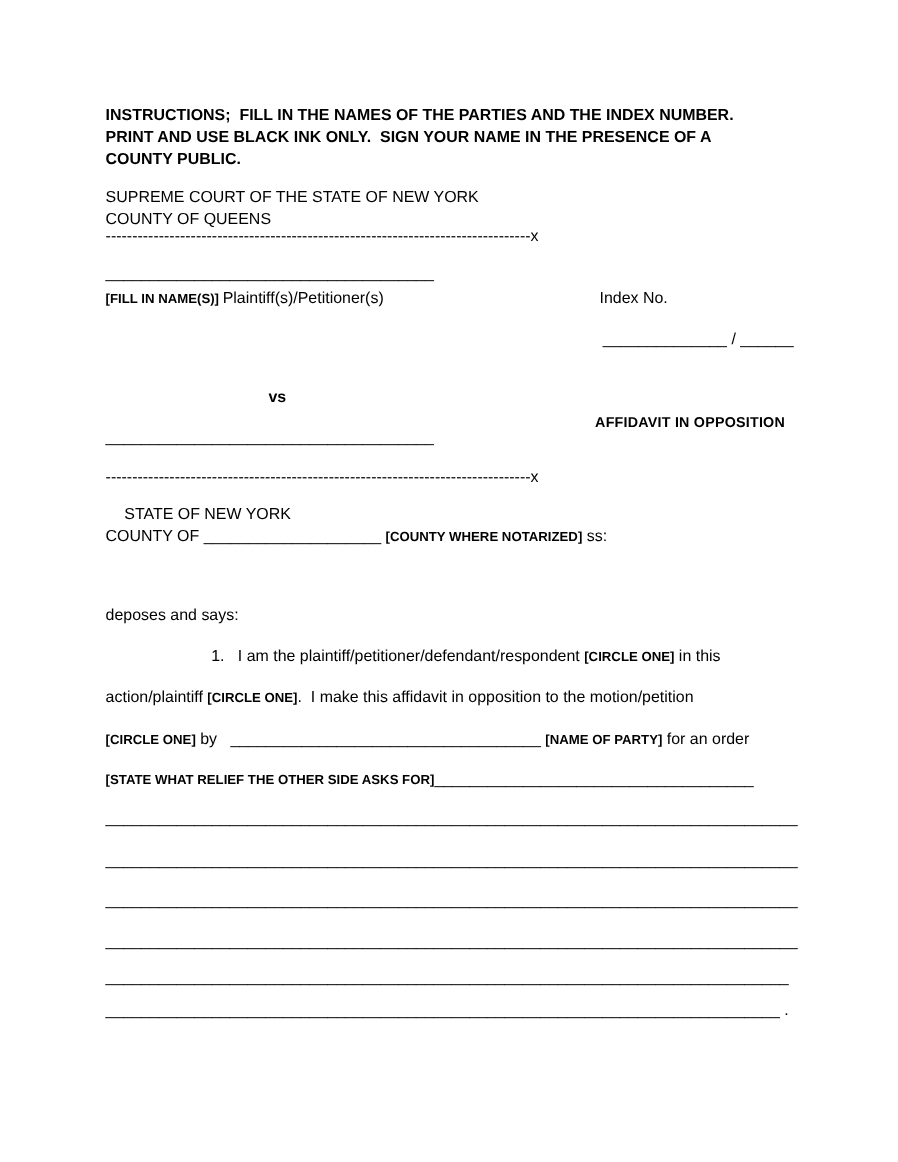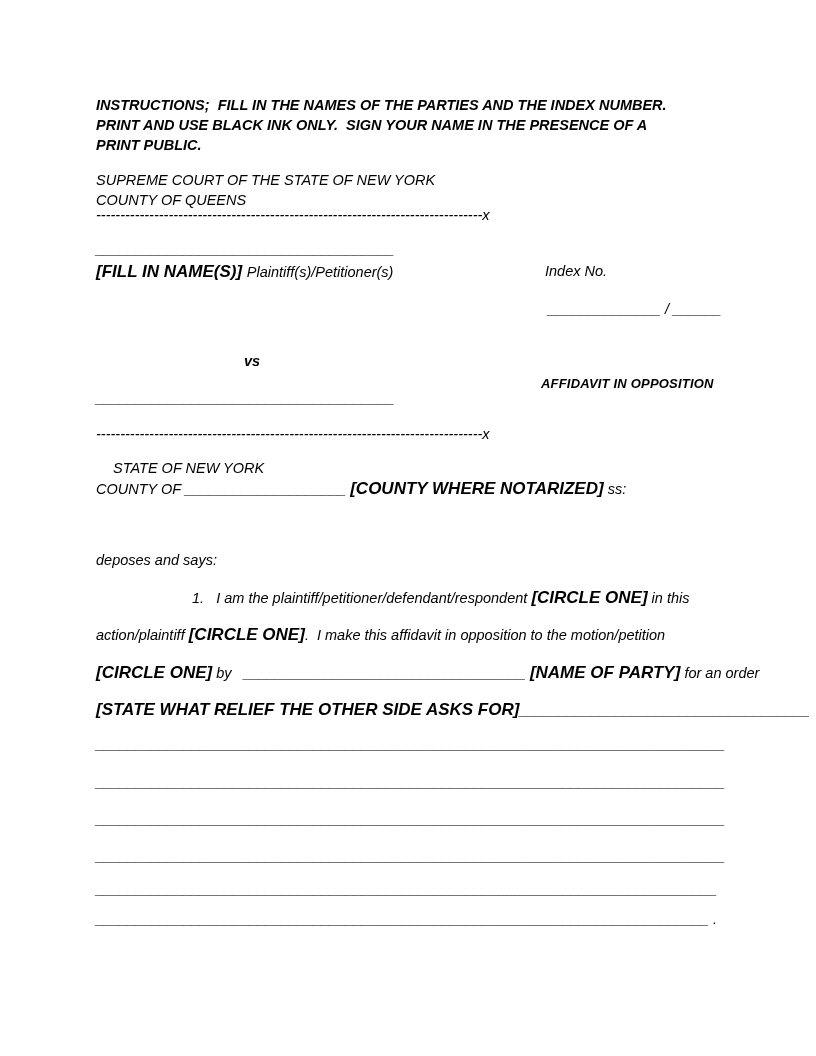--- a/index.html
+++ b/index.html
@@ -5,35 +5,34 @@
   html, body { margin: 0; padding: 0; background: #ffffff; }
   .page {
     position: relative;
     width: 816px;
     height: 1056px;
     background: #ffffff;
     color: #000000;
     font-family: "Liberation Sans", sans-serif;
     font-size: 14.5px;
     overflow: hidden;
-    font-style: italic;
   }
   .abs { position: absolute; white-space: pre; line-height: 19px; }
   .b  { font-weight: 700; }
-  .sm { font-size: 17px; font-weight: 700; }
+  .sm { font-size: 12px; font-weight: 700; }
   .title { font-size: 13px; font-weight: 700; letter-spacing: 0.2px; margin-top: 21px; }
 </style>
 </head>
 <body>
 
 <div class="page">
 
   <div class="abs b" style="top:96px;left:96px">INSTRUCTIONS;  FILL IN THE NAMES OF THE PARTIES AND THE INDEX NUMBER.</div>
   <div class="abs b" style="top:116px;left:96px">PRINT AND USE BLACK INK ONLY.  SIGN YOUR NAME IN THE PRESENCE OF A</div>
-  <div class="abs b" style="top:136px;left:96px">PRINT PUBLIC.</div>
+  <div class="abs b" style="top:136px;left:96px">COUNTY PUBLIC.</div>
 
   <div class="abs" style="top:171px;left:96px">SUPREME COURT OF THE STATE OF NEW YORK</div>
   <div class="abs" style="top:191px;left:96px">COUNTY OF QUEENS</div>
   <div class="abs" style="top:206px;left:96px">--------------------------------------------------------------------------------x</div>
 
   <div class="abs" style="top:240px;left:96px">_____________________________________</div>
   <div class="abs" style="top:262px;left:96px"><span class="sm">[FILL IN NAME(S)] </span><span>Plaintiff(s)/Petitioner(s)</span></div>
   <div class="abs" style="top:262px;left:545px">Index No.</div>
   <div class="abs" style="top:300px;left:548px">______________ / ______</div>
 

